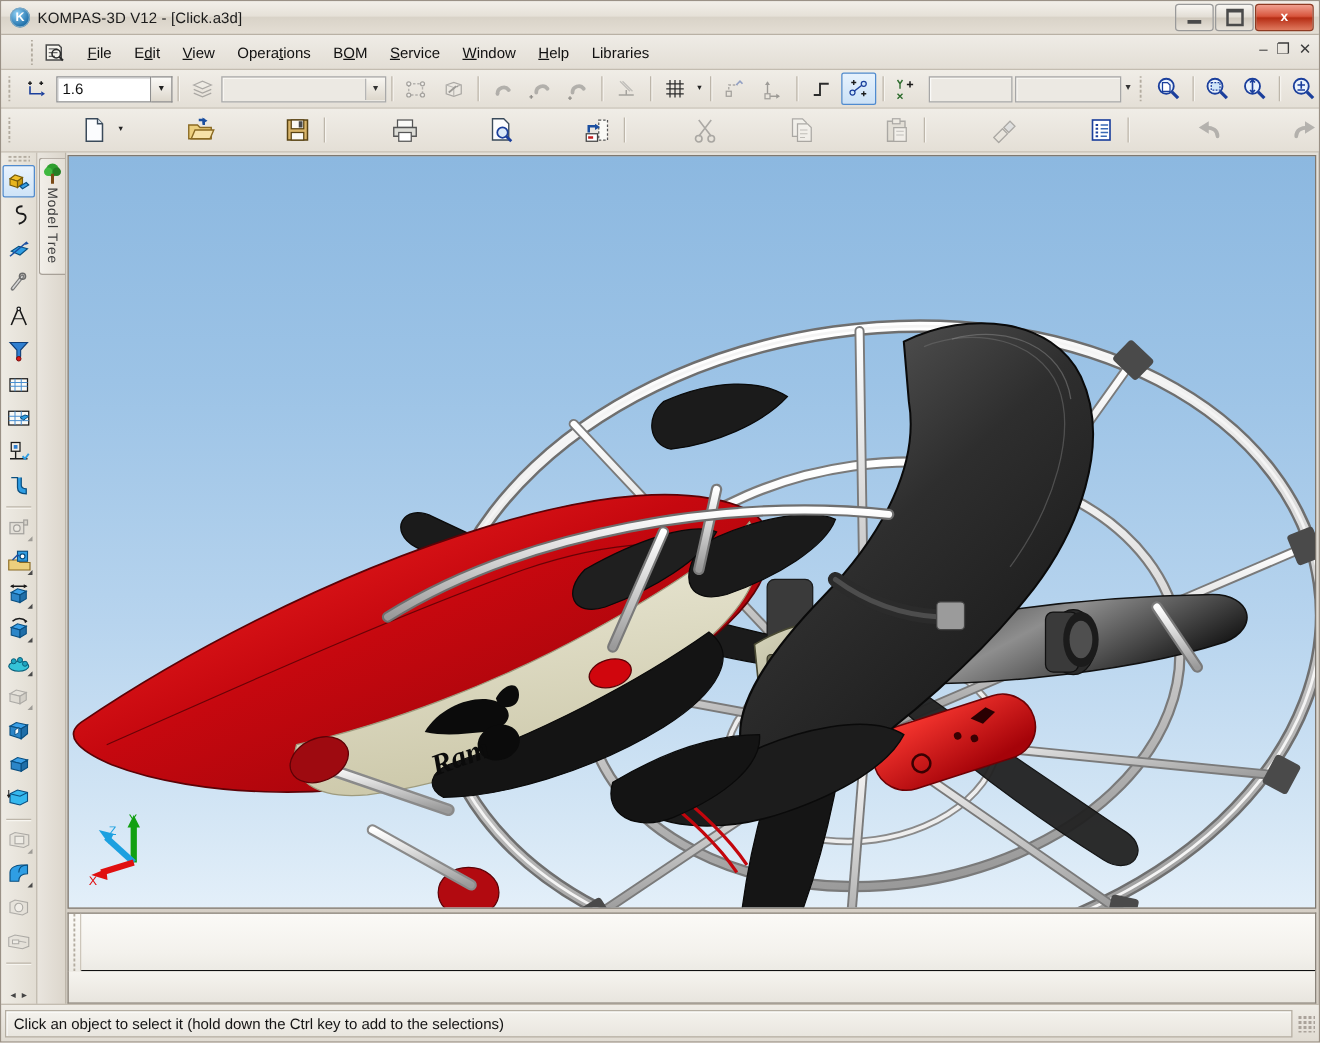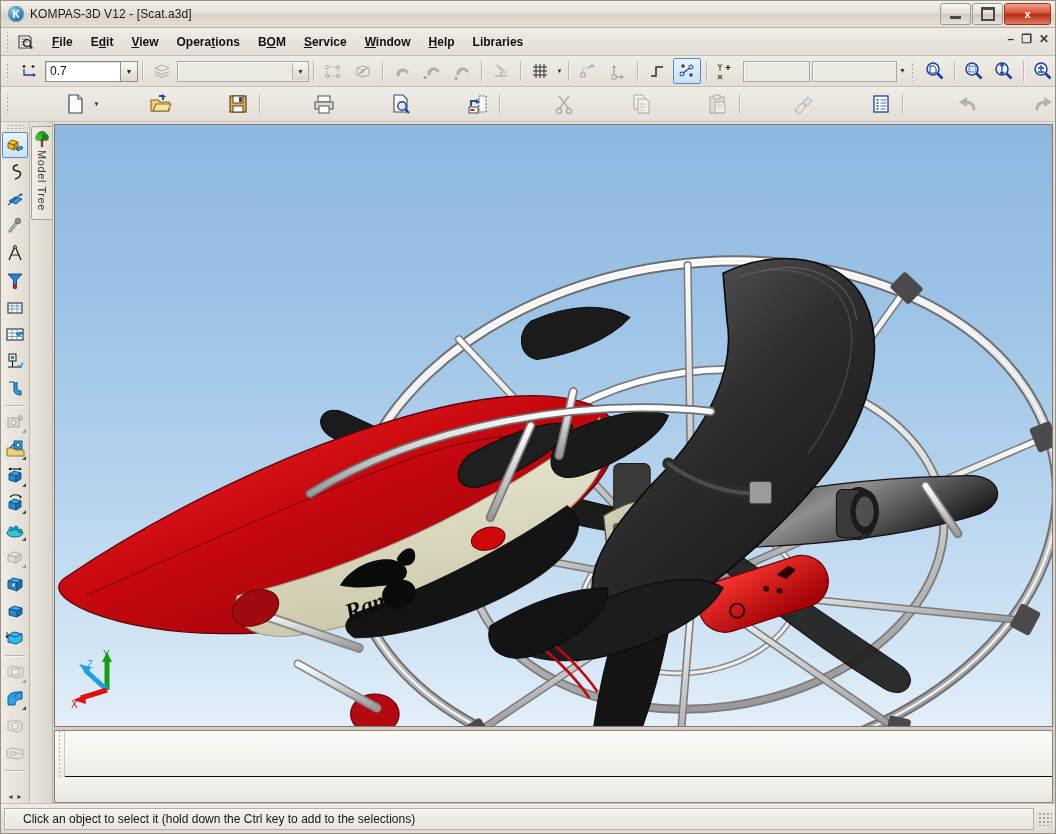--- a/index.html
+++ b/index.html
@@ -49,22 +49,21 @@
     border-color:#8e3a22;color:#fff;font-weight:bold;
   }
   .tb-btn .glyph-min{display:block;width:11px;height:3px;background:#4a4a4a;margin-top:6px;}
   .tb-btn .glyph-max{display:block;width:10px;height:9px;border:2px solid #4a4a4a;border-top-width:3px;}
 
   
   .menubar{
     height:27px;flex:0 0 27px;display:flex;align-items:center;position:relative;
     background:linear-gradient(to bottom,#efece6,#e3ded5);
     border-bottom:1px solid #c3bcb0;
-    padding-left:2px;
-    font-weight:bold;
+    padding-left:20px;
   }
   .gripper{
     width:7px;height:20px;margin:0 3px 0 2px;flex:0 0 7px;
     background-image:radial-gradient(#b3aca0 35%,transparent 36%);
     background-size:3px 4px;background-position:1px 2px;background-repeat:repeat-y;
   }
   .menu-appicon{
     width:20px;height:20px;margin-right:8px;flex:0 0 20px;
     display:flex;align-items:center;justify-content:center;
   }
@@ -192,37 +191,37 @@
     background:linear-gradient(to bottom,#f6f4ef,#e8e5de);
   }
 
   
   .statusbar{
     flex:0 0 29px;height:29px;display:flex;align-items:center;
     background:linear-gradient(to bottom,#efece6,#e0dbd2);
     border-top:1px solid #c3bcb0;padding:0 3px;
   }
   .statusfield{
-    flex:1 1 auto;height:20px;display:flex;align-items:center;padding:0 18px;
+    flex:1 1 auto;height:20px;display:flex;align-items:center;padding:0 6px;
     border:1px solid #b5aea2;box-shadow:inset 1px 1px 0 #fff;
     background:linear-gradient(to bottom,#f4f2ed,#e9e6df);
     font-size:12px;color:#141414;
   }
   .statusgrip{width:14px;height:14px;flex:0 0 14px;margin-left:4px;
     background-image:radial-gradient(#aaa29a 40%,transparent 41%);
     background-size:4px 4px;}
 </style>
 </head>
 <body>
 
 <div class="app">
 
   <div class="titlebar">
     <div class="tb-icon">K</div>
-    <div class="tb-title">KOMPAS-3D V12 - [Scat.a3d]</div>
+    <div class="tb-title">KOMPAS-3D V12 - [Click.a3d]</div>
     <div class="tb-btns">
       <div class="tb-btn">
           <i class="glyph-min"></i>
         </div>
       <div class="tb-btn">
           <i class="glyph-max"></i>
         </div>
       <div class="tb-btn close">x</div>
     </div>
   </div>
@@ -256,21 +255,21 @@
   <div class="toolrow r1">
     <div class="gripper"></div>
 
     <div class="tbtn">
       <svg width="20" height="20" viewBox="0 0 20 20">
         <path d="M4 4v3M2.5 5.5h3M13 4v3M11.5 5.5h3" stroke="#1b1b1b" stroke-width="1.2"></path>
         <path d="M4 8v6h9" stroke="#1b3f9c" stroke-width="1.3" fill="none"></path>
         <path d="M13 12l3 2-3 2z" fill="#1b3f9c"></path>
       </svg>
     </div>
-    <div class="numbox">0.7</div>
+    <div class="numbox">1.6</div>
     <div class="spin">▼</div>
 
     <div class="sep"></div>
 
     <div class="tbtn dis">
       <svg width="20" height="18" viewBox="0 0 20 18">
         <path d="M3 6l7-3 7 3-7 3z" fill="#f3f1ea" stroke="#555" stroke-width="1"></path>
         <path d="M3 9.5l7 3 7-3" fill="none" stroke="#555" stroke-width="1"></path>
         <path d="M3 12.5l7 3 7-3" fill="none" stroke="#555" stroke-width="1"></path>
       </svg>

